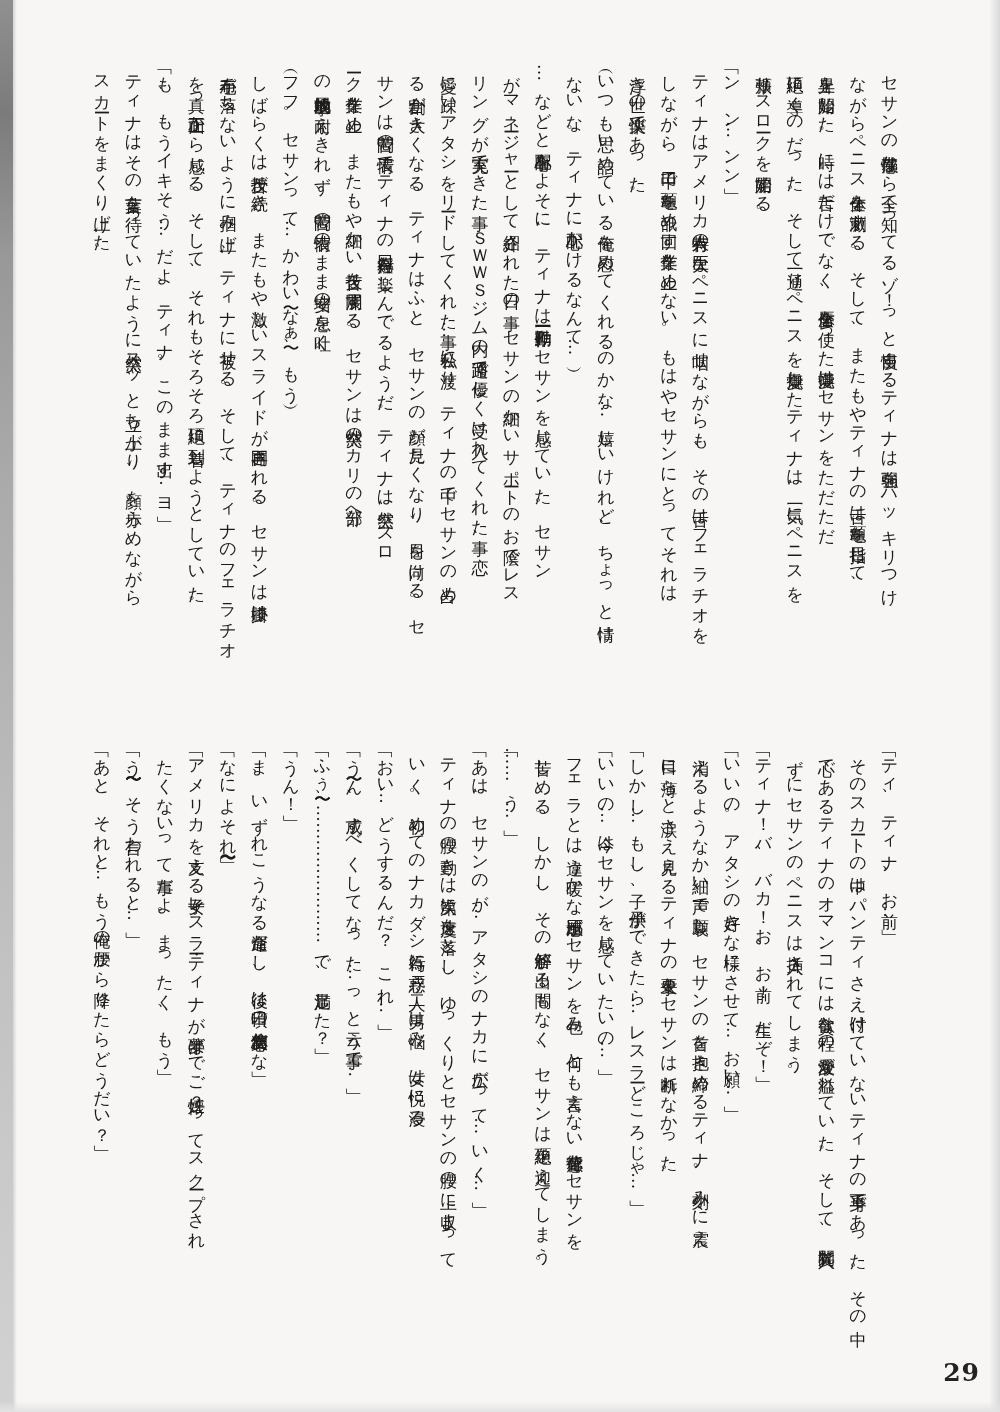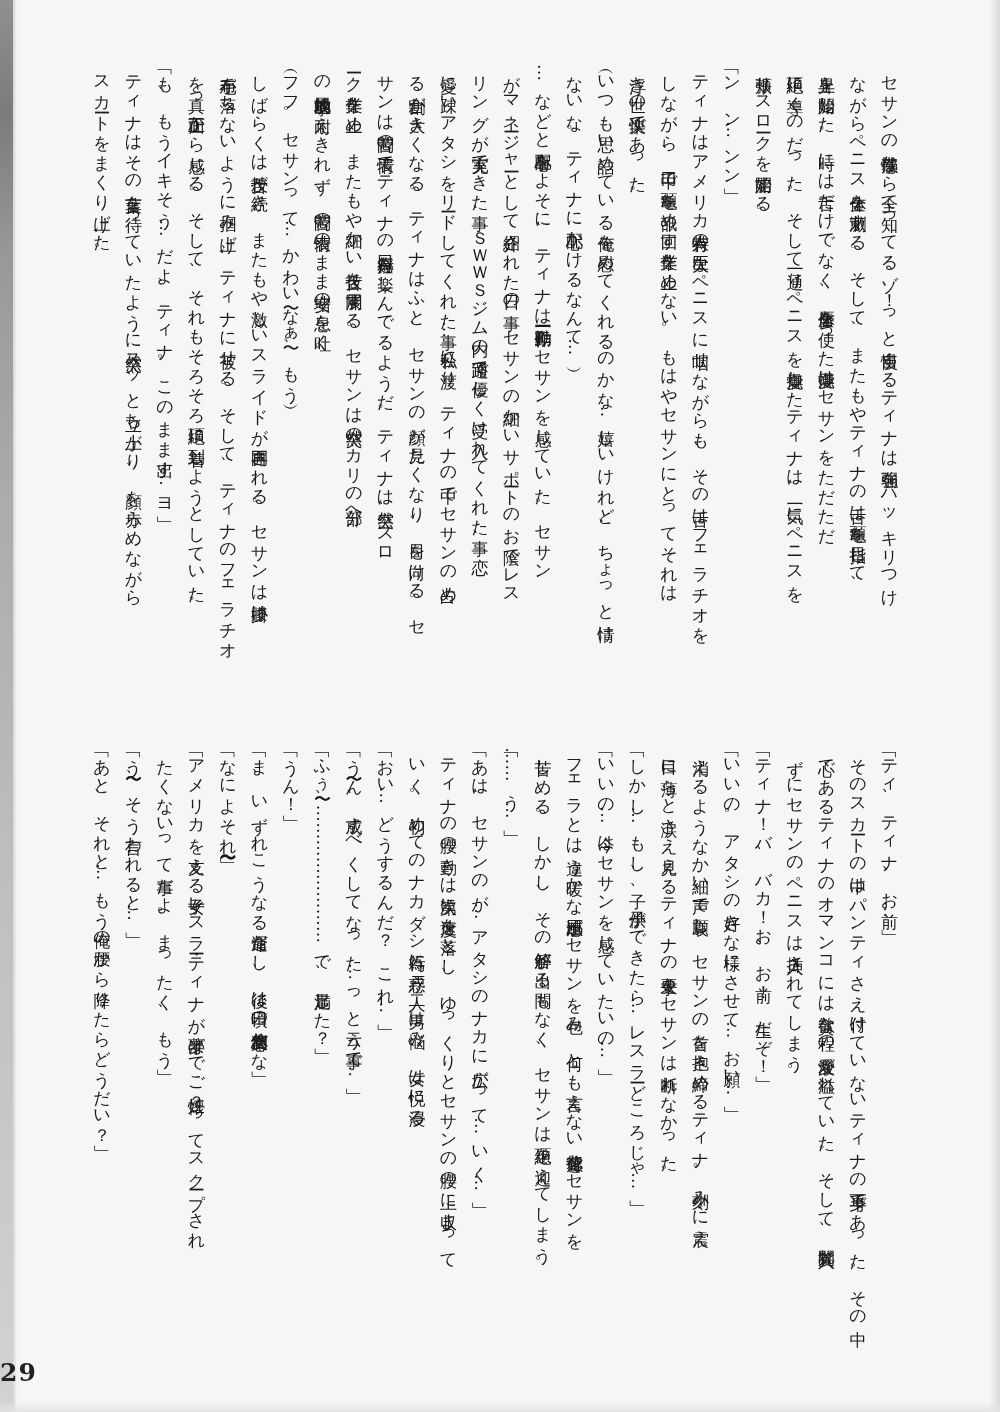--- a/index.html
+++ b/index.html
@@ -62,21 +62,21 @@
   .top-block{ top:64px; }
   .bottom-block{ top:747px; }
   .vline{
     white-space:nowrap; 
   }
   .page-number{
     position:absolute;
     top:1358px;
     left:0;
     width:980px;
-    text-align:left;
+    text-align:right;
     font-size:25px;
     font-weight:bold;
     color:#222;
     letter-spacing:1px;
   }
 </style>
 </head>
 <body>
 
 <div class="page">

